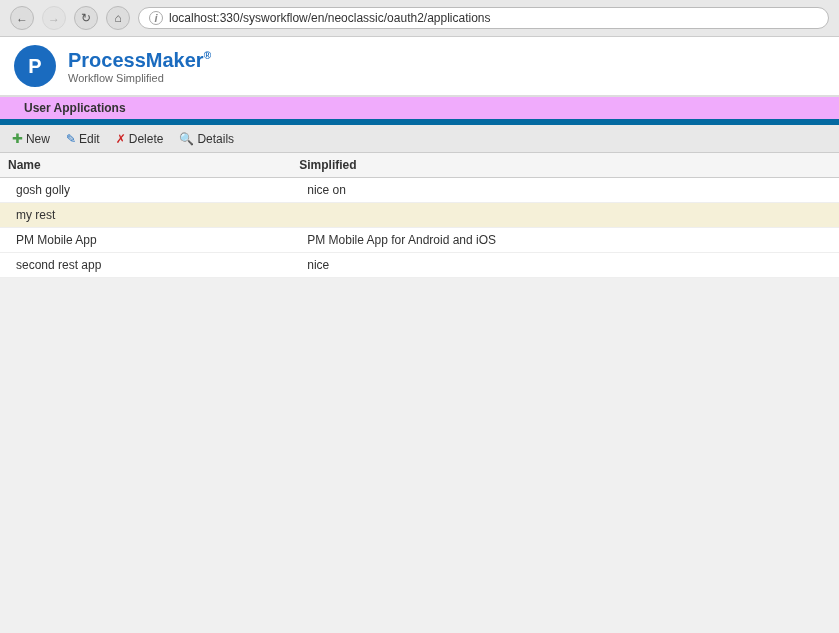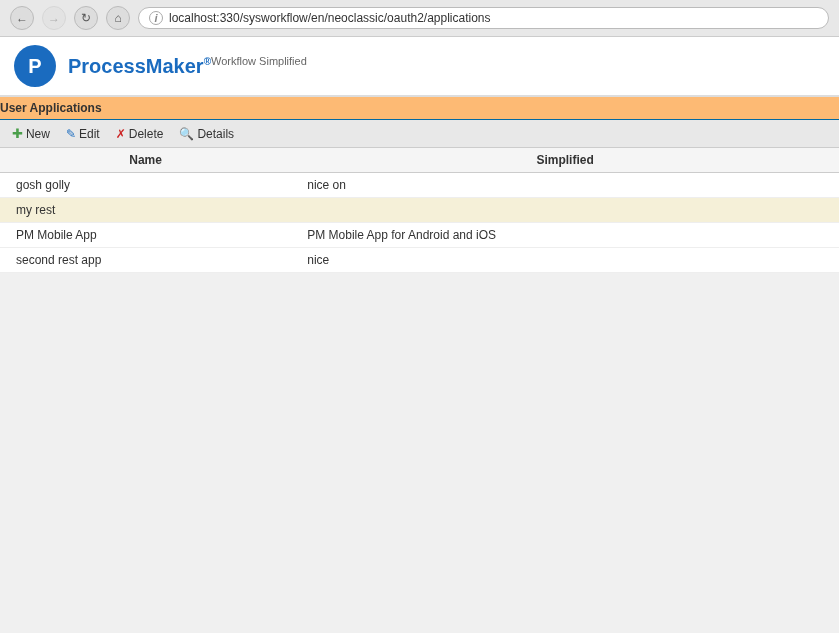--- a/index.html
+++ b/index.html
@@ -60,43 +60,43 @@
     .logo-circle {
       width: 42px; height: 42px;
       border-radius: 50%;
       background: #1a6bbf;
       display: flex; align-items: center; justify-content: center;
       color: white;
       font-size: 20px;
       font-weight: bold;
     }
     .brand-text {
-      display: flex; flex-direction: row;
+      display: flex; flex-direction: column;
     }
     .brand-name {
       font-size: 20px;
       font-weight: bold;
       color: #1a6bbf;
     }
     .brand-name sup {
       font-size: 10px;
     }
     .brand-tagline {
       font-size: 11px;
       color: #666;
     }
 
     
     .section-header {
-      background: #fdba74;
-      padding: 4px 0;
-      font-size: 12px;
-      font-weight: bold;
-      color: #333;
-      border-bottom: 1px solid #0369a1;
+      background: #f0abfc;
+      padding: 4px 24px;
+      font-size: 12px;
+      font-weight: bold;
+      color: #333;
+      border-bottom: 6px solid #0369a1;
     }
 
     
     .toolbar {
       background: #e8e8e8;
       border-bottom: 1px solid #ccc;
       padding: 4px 6px;
       display: flex;
       align-items: center;
       gap: 4px;
@@ -121,21 +121,21 @@
     .data-table {
       width: 100%;
       border-collapse: collapse;
       background: white;
     }
     .data-table thead tr {
       background: #f5f5f5;
       border-bottom: 1px solid #ddd;
     }
     .data-table th {
-      text-align: center;
+      text-align: left;
       padding: 5px 8px;
       font-size: 12px;
       font-weight: bold;
       color: #333;
       border-bottom: 1px solid #ccc;
     }
     .data-table td {
       padding: 5px 16px;
       font-size: 12px;
       color: #333;

